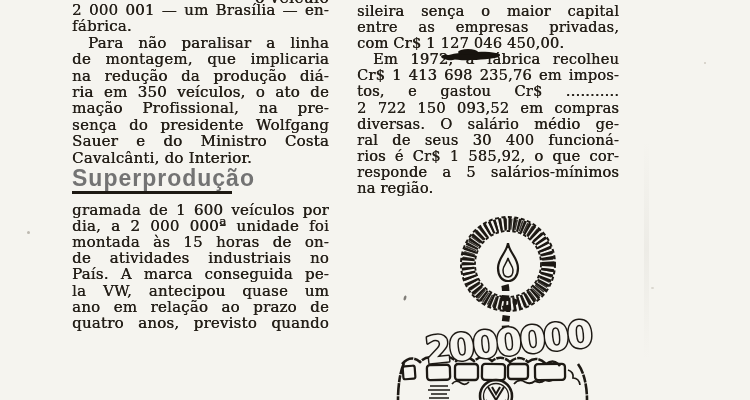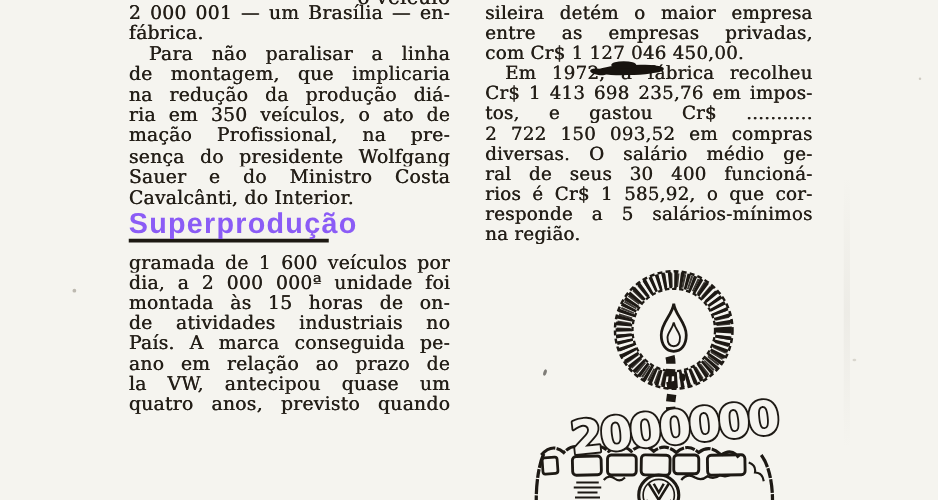--- a/index.html
+++ b/index.html
@@ -2,21 +2,21 @@
 <html><head>
 <meta charset="utf-8">
 <style>
   html,body{margin:0;padding:0;}
   body{
     width:750px;height:400px;overflow:hidden;position:relative;
     background:#f5f4ef;
     font-family:"DejaVu Serif","Liberation Serif",serif;
     color:#241f18;
   }
-  .page{position:absolute;inset:0;margin-left:31px;}
+  .page{position:absolute;inset:0;}
   
   .col{position:absolute;}
   .col-left{left:72px;top:2px;width:257px;font-size:15px;line-height:16.4px;}
   .col-right{left:357px;top:3px;width:262px;font-size:14.6px;line-height:16.1px;}
   .ln{
     text-align:justify;text-align-last:justify;
     overflow:hidden;white-space:normal;
     letter-spacing:.2px;
     text-shadow:.35px 0 0 currentColor;
   }
@@ -24,21 +24,21 @@
   .ln.indent{text-indent:16px;}
   .para{margin:0;}
   
   .partial-line{position:absolute;left:72px;top:0;width:257px;height:4px;overflow:hidden;}
   .partial-line .ln{margin-top:-12px;text-align-last:right;text-align:right;}
   
   .heading{
     margin-top:2px;
     font-family:"Liberation Sans","DejaVu Sans",sans-serif;
     font-weight:700;font-size:23px;line-height:20px;letter-spacing:1px;
-    color:#8b5cf6;
+    color:#737373;
   }
   .heading-underline{width:160px;height:2.5px;background:#1d1913;margin-top:3px;}
   .para3{margin-top:8px;}
   .para3 .ln{line-height:16.2px;}
   
   .smudge{position:absolute;background:#17130e;border-radius:45%;}
   .smudge.s1{left:447px;top:52px;width:53px;height:8px;transform:rotate(-2deg);}
   .smudge.s2{left:441px;top:55px;width:14px;height:5px;border-radius:50%;transform:rotate(8deg);}
   .smudge.s3{left:458px;top:49px;width:20px;height:6px;border-radius:50%;}
   
@@ -76,29 +76,29 @@
         <div class="ln last-line">Cavalcânti, do Interior.</div>
       </div>
     <div class="heading">Superprodução</div>
     <div class="heading-underline"></div>
     <div class="para para3">
         <div class="ln">gramada de 1 600 veículos por</div>
         <div class="ln">dia, a 2 000 000ª unidade foi</div>
         <div class="ln">montada às 15 horas de on-</div>
         <div class="ln">de atividades industriais no</div>
         <div class="ln">País. A marca conseguida pe-</div>
+        <div class="ln">la VW, antecipou quase um</div>
         <div class="ln">ano em relação ao prazo de</div>
-        <div class="ln">la VW, antecipou quase um</div>
         <div class="ln">quatro anos, previsto quando</div>
       </div>
   </div>
 
   <div class="col col-right">
     <div class="para">
-        <div class="ln">sileira detém o maior empresa</div>
+        <div class="ln">sileira sença o maior capital</div>
         <div class="ln">entre as empresas privadas,</div>
         <div class="ln last-line">com Cr$ 1 127 046 450,00.</div>
       </div>
     <div class="para">
         <div class="ln indent">Em 1972, a fábrica recolheu</div>
         <div class="ln">Cr$ 1 413 698 235,76 em impos-</div>
         <div class="ln">tos, e gastou Cr$ ...........</div>
         <div class="ln">2 722 150 093,52  em  compras</div>
         <div class="ln">diversas. O salário médio ge-</div>
         <div class="ln">ral de seus 30 400 funcioná-</div>

